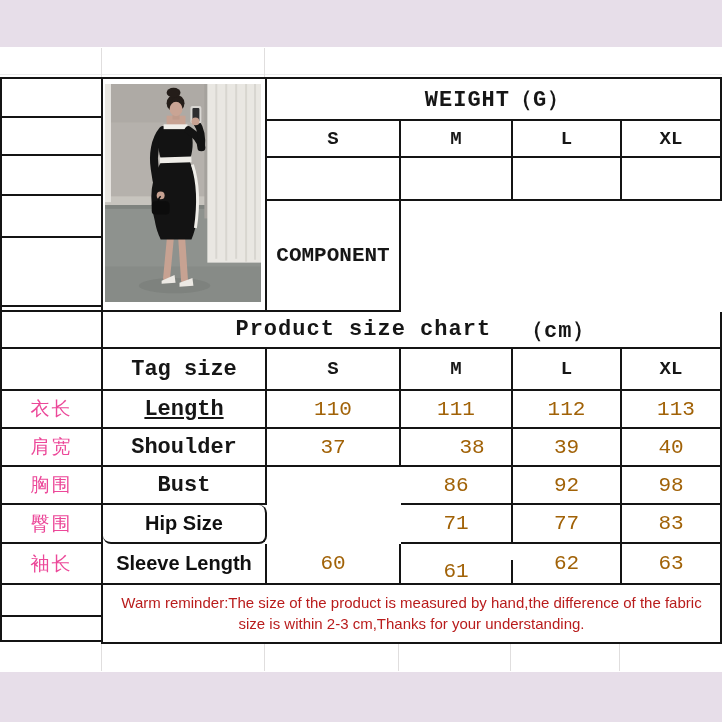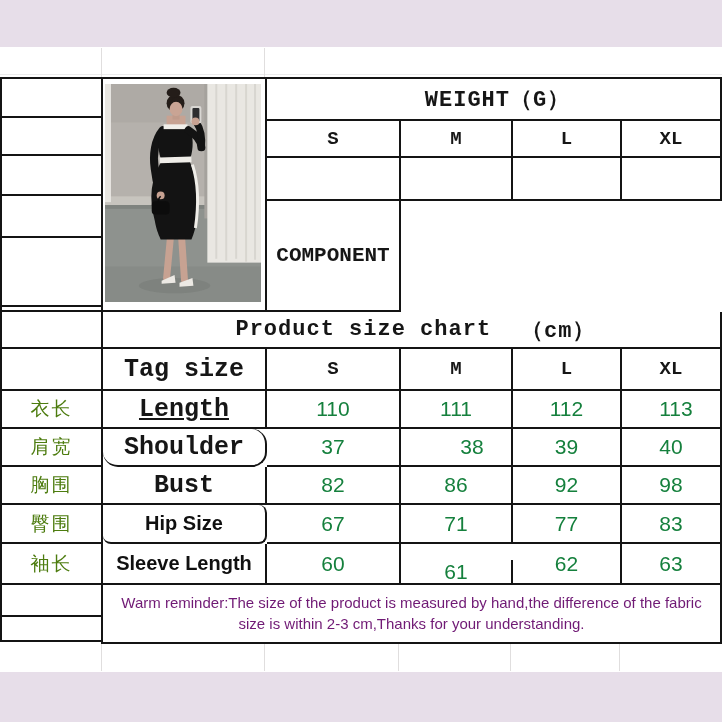--- a/index.html
+++ b/index.html
@@ -40,28 +40,28 @@
   }
   .cell{
     border-right:2px solid #141414;border-bottom:2px solid #141414;
     display:flex;align-items:center;justify-content:center;
     box-sizing:border-box;background:#fff;overflow:hidden;text-align:center;
   }
 
   .f-mono{font-family:"Liberation Mono","DejaVu Sans Mono",monospace;font-weight:bold;color:#161616;}
   .t-title{font-size:22px;letter-spacing:1px;padding-left:8px;}
   .t-size{font-size:19px;}
-  .t-label{font-size:25px;}
+  .t-label{font-size:22px;}
   .t-comp{font-size:21px;}
   .f-sansb{font-family:"Liberation Sans",sans-serif;font-weight:bold;color:#101010;font-size:20px;}
-  .f-num{font-family:Liberation Sans, sans-serif;font-size:21px;color:#15803d;}
-  .f-cn{font-family:Liberation Mono, monospace;font-size:19px;color:#4d7c0f;letter-spacing:2px;}
+  .f-num{font-family:Liberation Mono, monospace;font-size:21px;color:#a16207;}
+  .f-cn{font-family:Liberation Mono, monospace;font-size:19px;color:#ec4899;letter-spacing:2px;}
   .t-product{gap:30px;}
   .reminder{
-    font-size:15px;line-height:1.35;color:#701a75;padding:0 10px;
+    font-size:15px;line-height:1.35;color:#b91c1c;padding:0 10px;
     font-family:"Liberation Sans",sans-serif;
   }
 
   
   .photo-cell{position:relative;padding:0;}
   .photo{position:absolute;left:2px;right:4px;top:5px;bottom:8px;}
   .photo svg{width:100%;height:100%;display:block;}
 </style>
 </head>
 <body>
@@ -183,34 +183,32 @@
   <div class="cell f-mono t-size" style="grid-column:3;grid-row:6;">M</div>
   <div class="cell f-mono t-size" style="grid-column:4;grid-row:6;">L</div>
   <div class="cell f-mono t-size" style="grid-column:5;grid-row:6;">XL</div>
 
   <div class="cell f-mono t-label" style="grid-column:1;grid-row:7;text-decoration:underline;">Length</div>
   <div class="cell f-num" style="grid-column:2;grid-row:7;">110</div>
   <div class="cell f-num" style="grid-column:3;grid-row:7;">111</div>
   <div class="cell f-num" style="grid-column:4;grid-row:7;">112</div>
   <div class="cell f-num" style="grid-column:5;grid-row:7;padding-left:10px;">113</div>
 
-  <div class="cell f-mono t-label" style="grid-column:1;grid-row:8;border-radius:15px;">Shoulder</div>
+  <div class="cell f-mono t-label" style="grid-column:1;grid-row:8;">Shoulder</div>
   <div class="cell f-num" style="grid-column:2;grid-row:8;">37</div>
   <div class="cell f-num" style="grid-column:3;grid-row:8;padding-left:32px;">38</div>
   <div class="cell f-num" style="grid-column:4;grid-row:8;">39</div>
   <div class="cell f-num" style="grid-column:5;grid-row:8;">40</div>
 
   <div class="cell f-mono t-label" style="grid-column:1;grid-row:9;">Bust</div>
-  <div class="cell f-num" style="grid-column:2;grid-row:9;">82</div>
   <div class="cell f-num" style="grid-column:3;grid-row:9;">86</div>
   <div class="cell f-num" style="grid-column:4;grid-row:9;">92</div>
   <div class="cell f-num" style="grid-column:5;grid-row:9;">98</div>
 
   <div class="cell f-sansb" style="grid-column:1;grid-row:10;border-radius:8px;">Hip Size</div>
-  <div class="cell f-num" style="grid-column:2;grid-row:10;">67</div>
   <div class="cell f-num" style="grid-column:3;grid-row:10;">71</div>
   <div class="cell f-num" style="grid-column:4;grid-row:10;">77</div>
   <div class="cell f-num" style="grid-column:5;grid-row:10;">83</div>
 
   <div class="cell f-sansb" style="grid-column:1;grid-row:11;">Sleeve Length</div>
   <div class="cell f-num" style="grid-column:2;grid-row:11;">60</div>
   <div class="cell f-num" style="grid-column:3;grid-row:11;margin-top:16px;">61</div>
   <div class="cell f-num" style="grid-column:4;grid-row:11;">62</div>
   <div class="cell f-num" style="grid-column:5;grid-row:11;">63</div>
 

